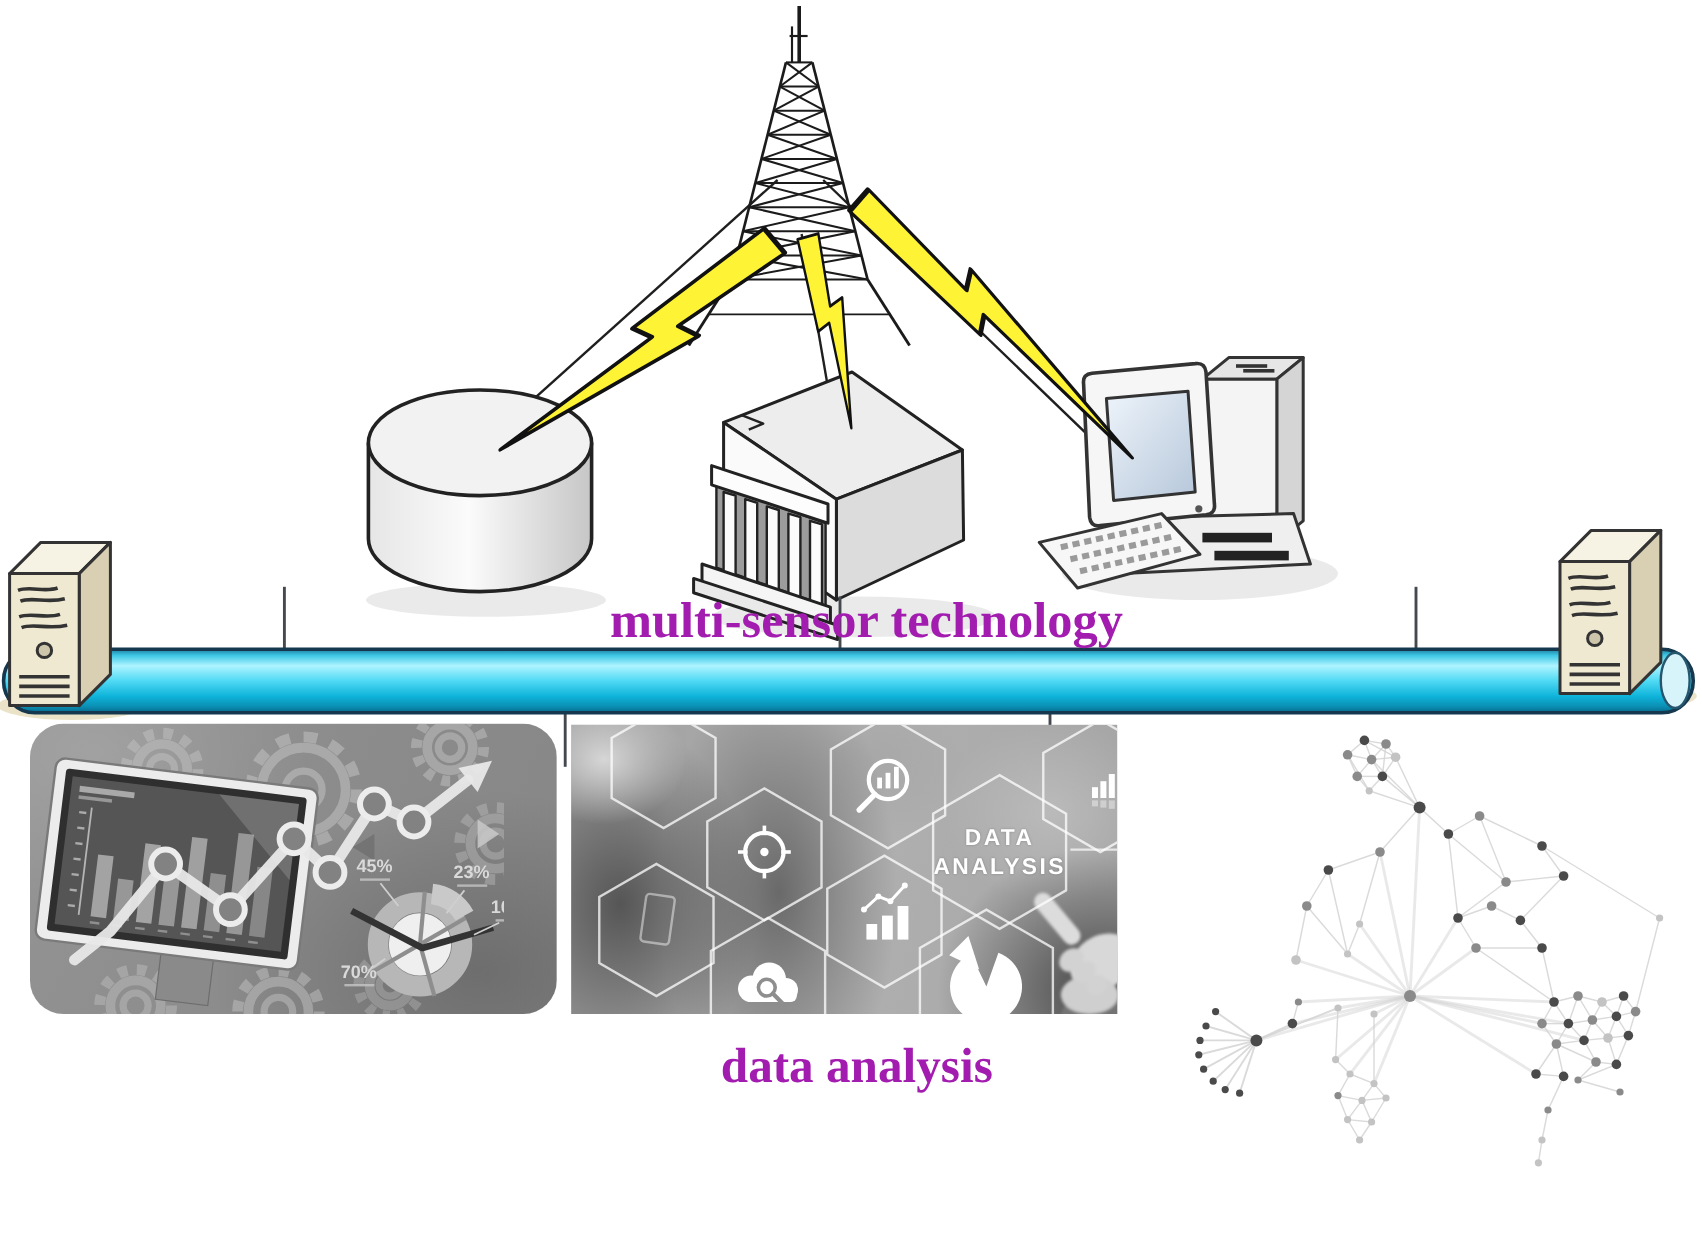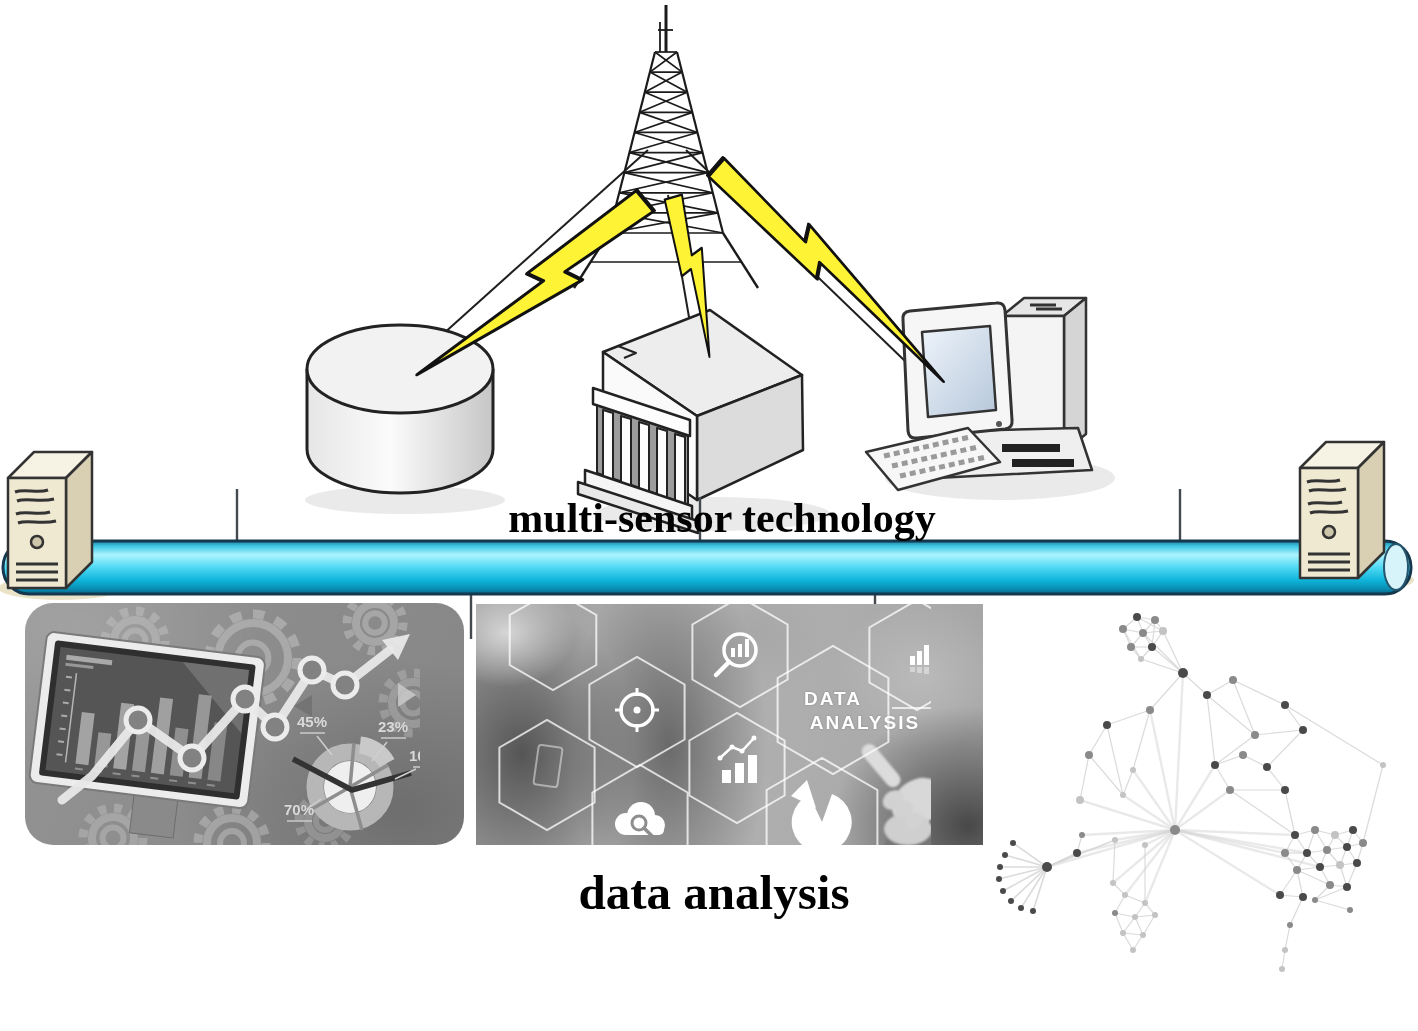--- a/index.html
+++ b/index.html
@@ -1,45 +1,45 @@
 <!DOCTYPE html>
 <html><head>
 <meta charset="utf-8">
 <style>
   html,body{margin:0;padding:0;background:#ffffff;}
   .stage{position:relative;width:1418px;height:1031px;background:#ffffff;overflow:hidden;
          font-family:"Liberation Sans",sans-serif;}
-  .caption{position:absolute;transform:translateX(-50%);white-space:nowrap;color:#000000;
+  .caption{position:absolute;transform:translateX(-50%);white-space:nowrap;color:#a21caf;
            font-family:"Liberation Serif",serif;font-weight:bold;}
   #main-title{left:722px;top:494px;font-size:42px;}
   #cap-mining{left:230px;top:860px;font-size:41px;}
-  #cap-analysis{left:714px;top:864px;font-size:49px;}
+  #cap-analysis{left:714px;top:864px;font-size:41px;}
   #cap-kg{left:1183px;top:972px;font-size:44px;}
   #main-svg{position:absolute;left:0;top:0;}
   
   #mining{position:absolute;left:25px;top:603px;width:439px;height:242px;overflow:hidden;
     background:
       radial-gradient(300px 200px at 85% 85%, rgba(50,50,50,.30), rgba(50,50,50,0) 75%),
       radial-gradient(260px 190px at 12% 10%, rgba(255,255,255,.14), rgba(255,255,255,0) 70%),
       linear-gradient(115deg,#949494,#8b8b8b 55%,#868686); border-radius: 28px;}
   
-  #analysis{position:absolute;left:476px;top:604px;width:507px;height:241px;overflow:hidden;
+  #analysis{position:absolute;left:476px;top:604px;width:455px;height:241px;overflow:hidden;
     background:
       radial-gradient(95px 75px at 6% 12%, rgba(218,218,218,.95), rgba(218,218,218,0) 72%),
       radial-gradient(150px 200px at 9% 62%, rgba(72,72,72,.85), rgba(72,72,72,0) 76%),
       radial-gradient(130px 250px at 38% 58%, rgba(88,88,88,.80), rgba(88,88,88,0) 76%),
       radial-gradient(110px 95px at 55% 12%, rgba(160,160,160,.55), rgba(160,160,160,0) 70%),
       radial-gradient(170px 150px at 97% 92%, rgba(62,62,62,.90), rgba(62,62,62,0) 80%),
       radial-gradient(130px 110px at 88% 30%, rgba(198,198,198,.60), rgba(198,198,198,0) 70%),
       linear-gradient(100deg,#9c9c9c,#b2b2b2 45%,#a4a4a4);}
   #analysis .da-text{position:absolute;transform:translateX(-50%);color:#ffffff;font-weight:bold;
       font-size:19px;letter-spacing:2px;font-family:"Liberation Sans",sans-serif;
       text-shadow:0 0 2px rgba(0,0,0,.25);}
   #da-line1{left:357px;top:84px;}
-  #da-line2{left:357px;top:108px;margin-left:32px;}
+  #da-line2{left:357px;top:108px;}
   #analysis svg,#mining svg{position:absolute;left:0;top:0;}
   
   #kg{position:absolute;left:985px;top:595px;width:410px;height:380px;}
 </style>
 </head>
 <body>
 
 <div class="stage">
 
   <svg id="main-svg" width="1418" height="1031" viewBox="0 0 1418 1031">

